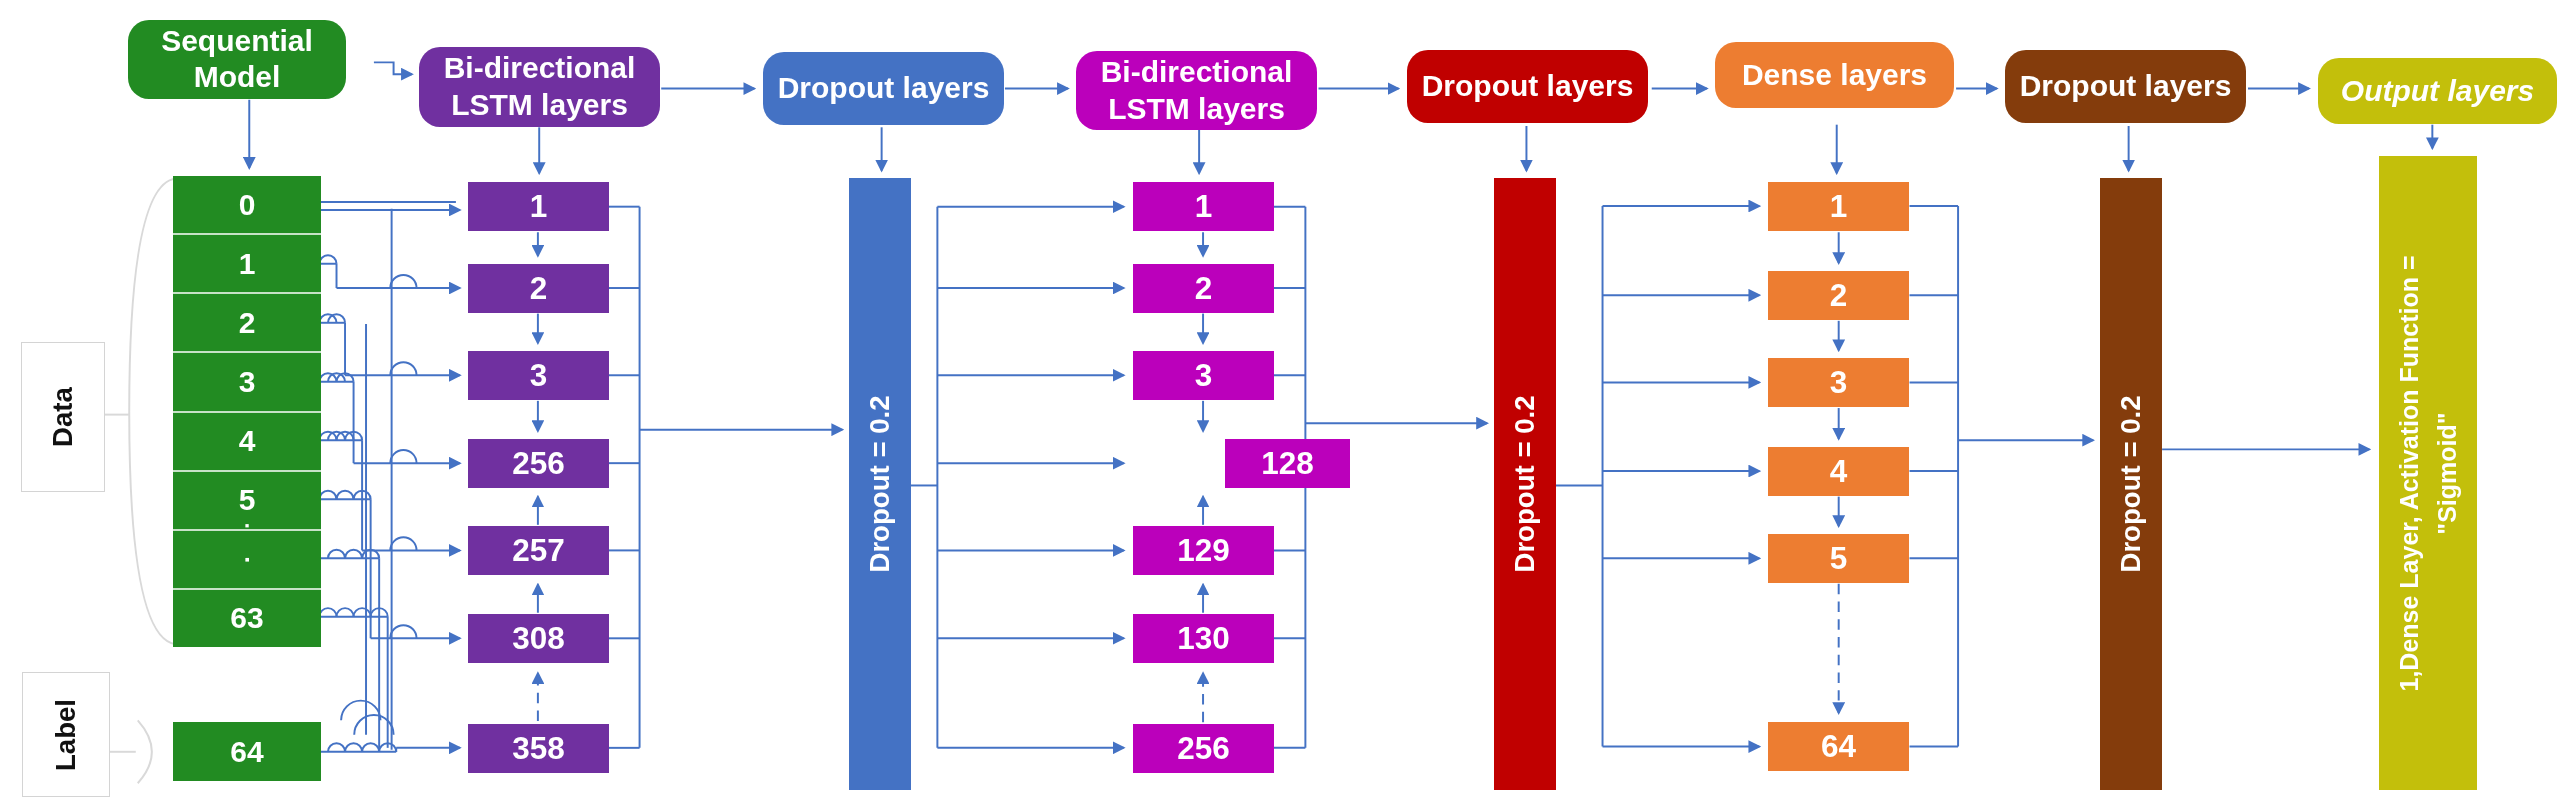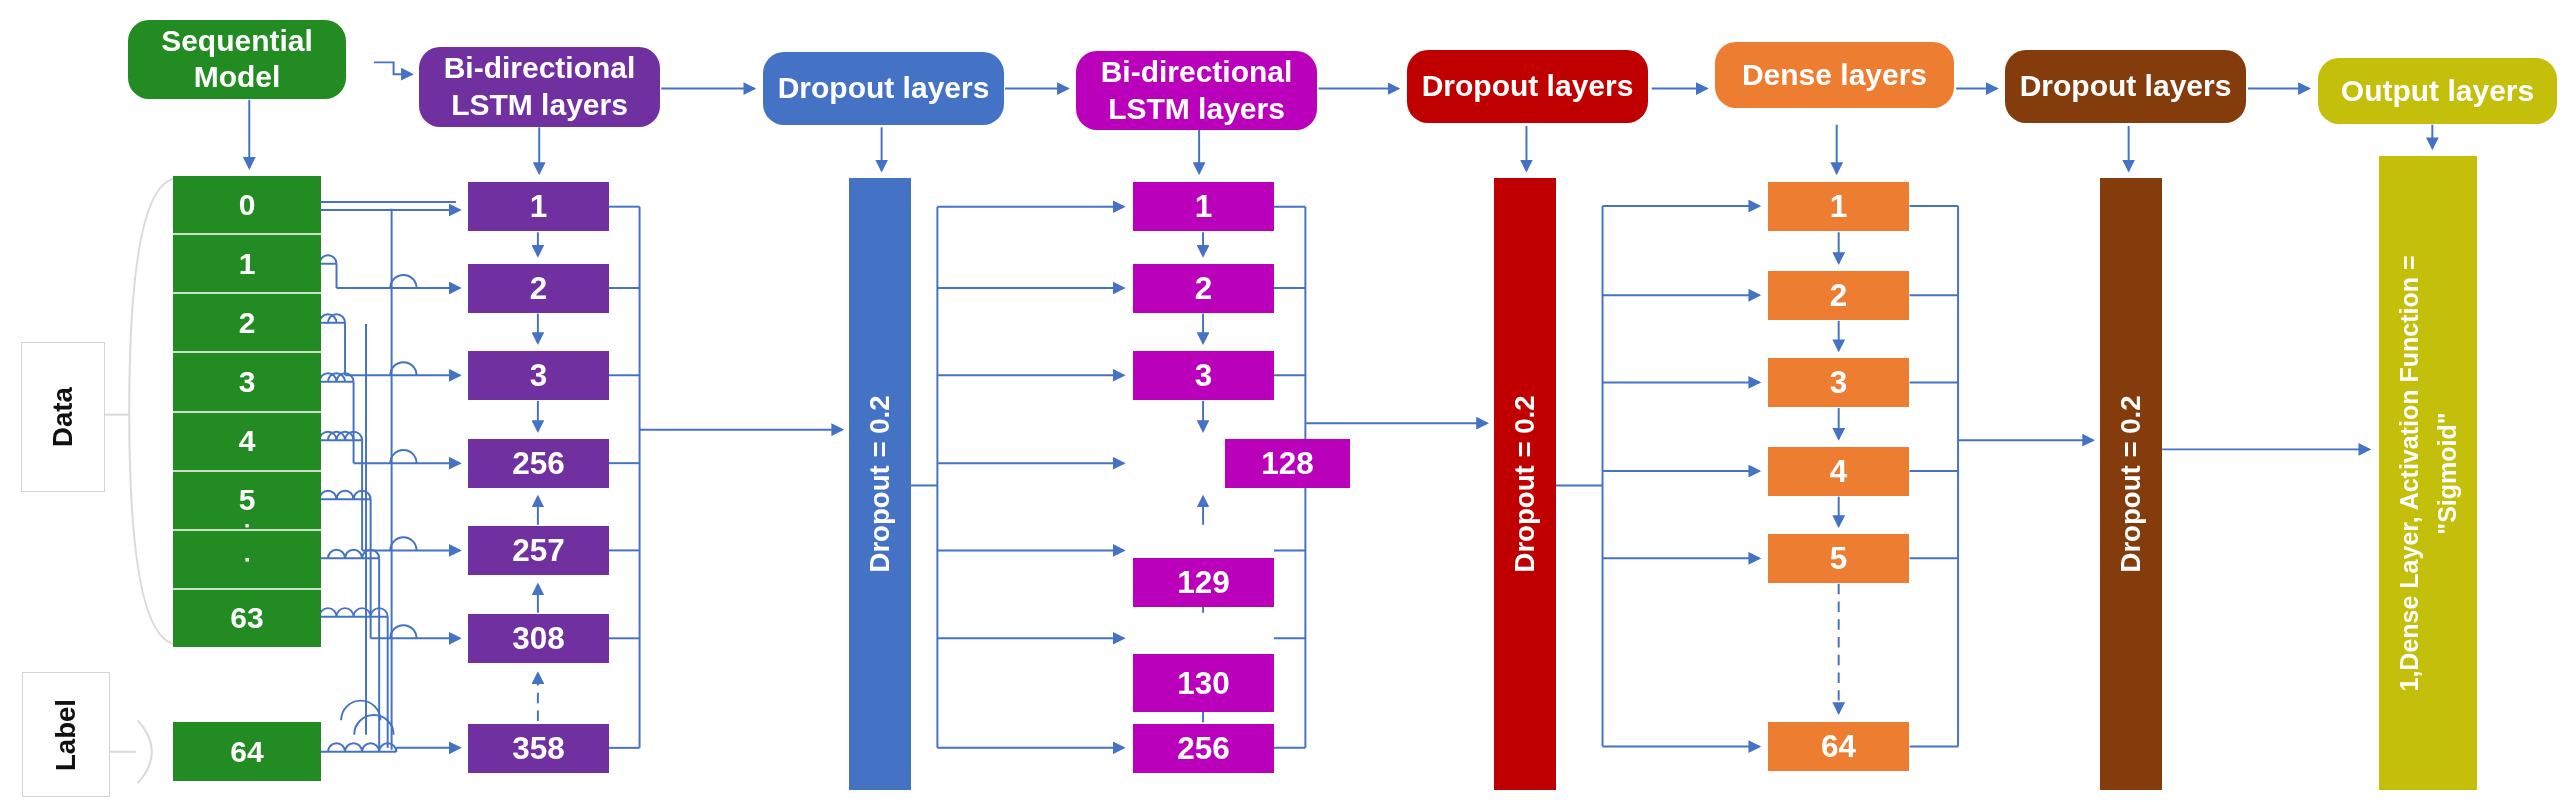--- a/index.html
+++ b/index.html
@@ -209,21 +209,21 @@
     </g>
   </svg>
 
   <div class="hdr c-green" style="left:128px;top:19.7px;width:218px;height:79px;">Sequential Model</div>
   <div class="hdr c-purple" style="left:419px;top:47px;width:241px;height:80px;">Bi-directional LSTM layers</div>
   <div class="hdr c-blue" style="left:763px;top:52px;width:241px;height:73px;">Dropout layers</div>
   <div class="hdr c-magenta" style="left:1076px;top:51px;width:241px;height:79px;">Bi-directional LSTM layers</div>
   <div class="hdr c-red" style="left:1407px;top:50px;width:241px;height:73px;">Dropout layers</div>
   <div class="hdr c-orange" style="left:1715px;top:42px;width:239px;height:66px;">Dense layers</div>
   <div class="hdr c-brown" style="left:2005px;top:50px;width:241px;height:73px;">Dropout layers</div>
-  <div class="hdr c-yellow" style="left:2318px;top:58px;width:239px;height:66px;">Output layers</div>
+  <div class="hdr c-yellow" style="left:2318px;top:58px;width:239px;height:66px;font-style:italic;">Output layers</div>
 
   <div class="gcol" style="left:173px;top:176px;width:148px;height:471px;">
     <div class="gcell">0</div>
     <div class="gcell">1</div>
     <div class="gcell">2</div>
     <div class="gcell">3</div>
     <div class="gcell">4</div>
     <div class="gcell">
       <span>5</span>
       <span class="gdot">▪</span>
@@ -242,22 +242,22 @@
   <div class="node c-purple" style="left:468px;top:724px;width:141px;height:49px;">358</div>
 
   <div class="bar c-blue" style="left:849px;top:178px;width:62px;height:612px;">
     <div class="vtext">Dropout = 0.2</div>
   </div>
 
   <div class="node c-magenta" style="left:1133px;top:182px;width:141px;height:49px;">1</div>
   <div class="node c-magenta" style="left:1133px;top:264px;width:141px;height:49px;">2</div>
   <div class="node c-magenta" style="left:1133px;top:351px;width:141px;height:49px;">3</div>
   <div class="node c-magenta" style="left:1189px;top:439px;width:125px;height:49px;margin-left:36px;">128</div>
-  <div class="node c-magenta" style="left:1133px;top:526px;width:141px;height:49px;margin-top:32px;">129</div>
-  <div class="node c-magenta" style="left:1133px;top:614px;width:141px;height:58px;margin-top:40px;">130</div>
+  <div class="node c-magenta" style="left:1133px;top:526px;width:141px;height:49px;">129</div>
+  <div class="node c-magenta" style="left:1133px;top:614px;width:141px;height:49px;">130</div>
   <div class="node c-magenta" style="left:1133px;top:724px;width:141px;height:49px;">256</div>
 
   <div class="bar c-red" style="left:1494px;top:178px;width:62px;height:612px;">
     <div class="vtext">Dropout = 0.2</div>
   </div>
 
   <div class="node c-orange" style="left:1768px;top:182px;width:141px;height:49px;">1</div>
   <div class="node c-orange" style="left:1768px;top:271px;width:141px;height:49px;">2</div>
   <div class="node c-orange" style="left:1768px;top:358px;width:141px;height:49px;">3</div>
   <div class="node c-orange" style="left:1768px;top:447px;width:141px;height:49px;">4</div>

